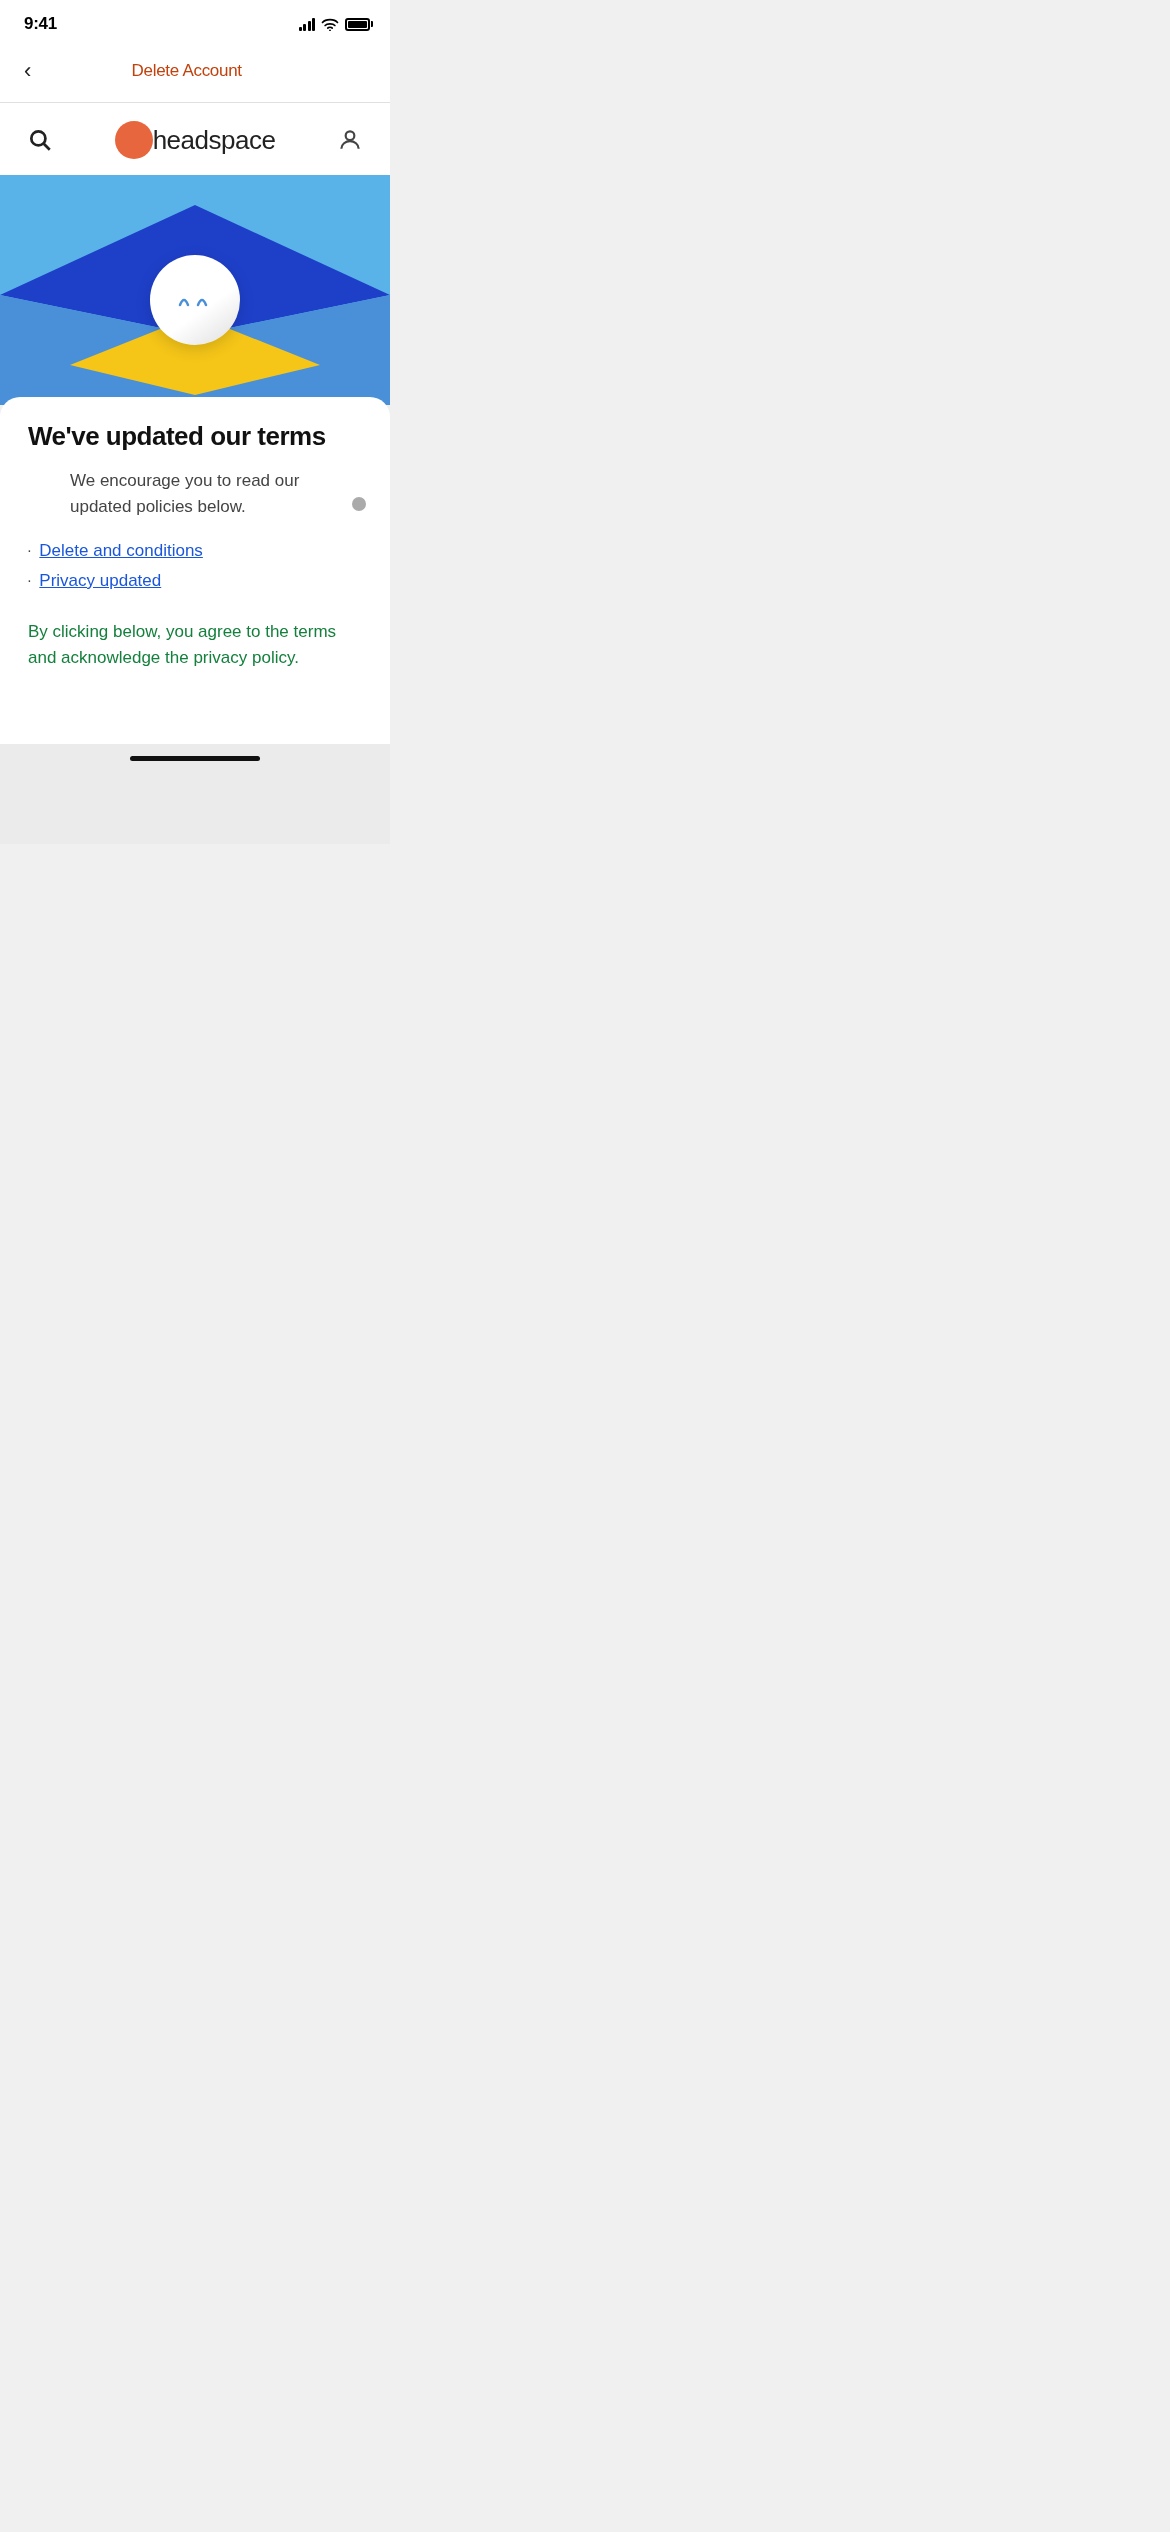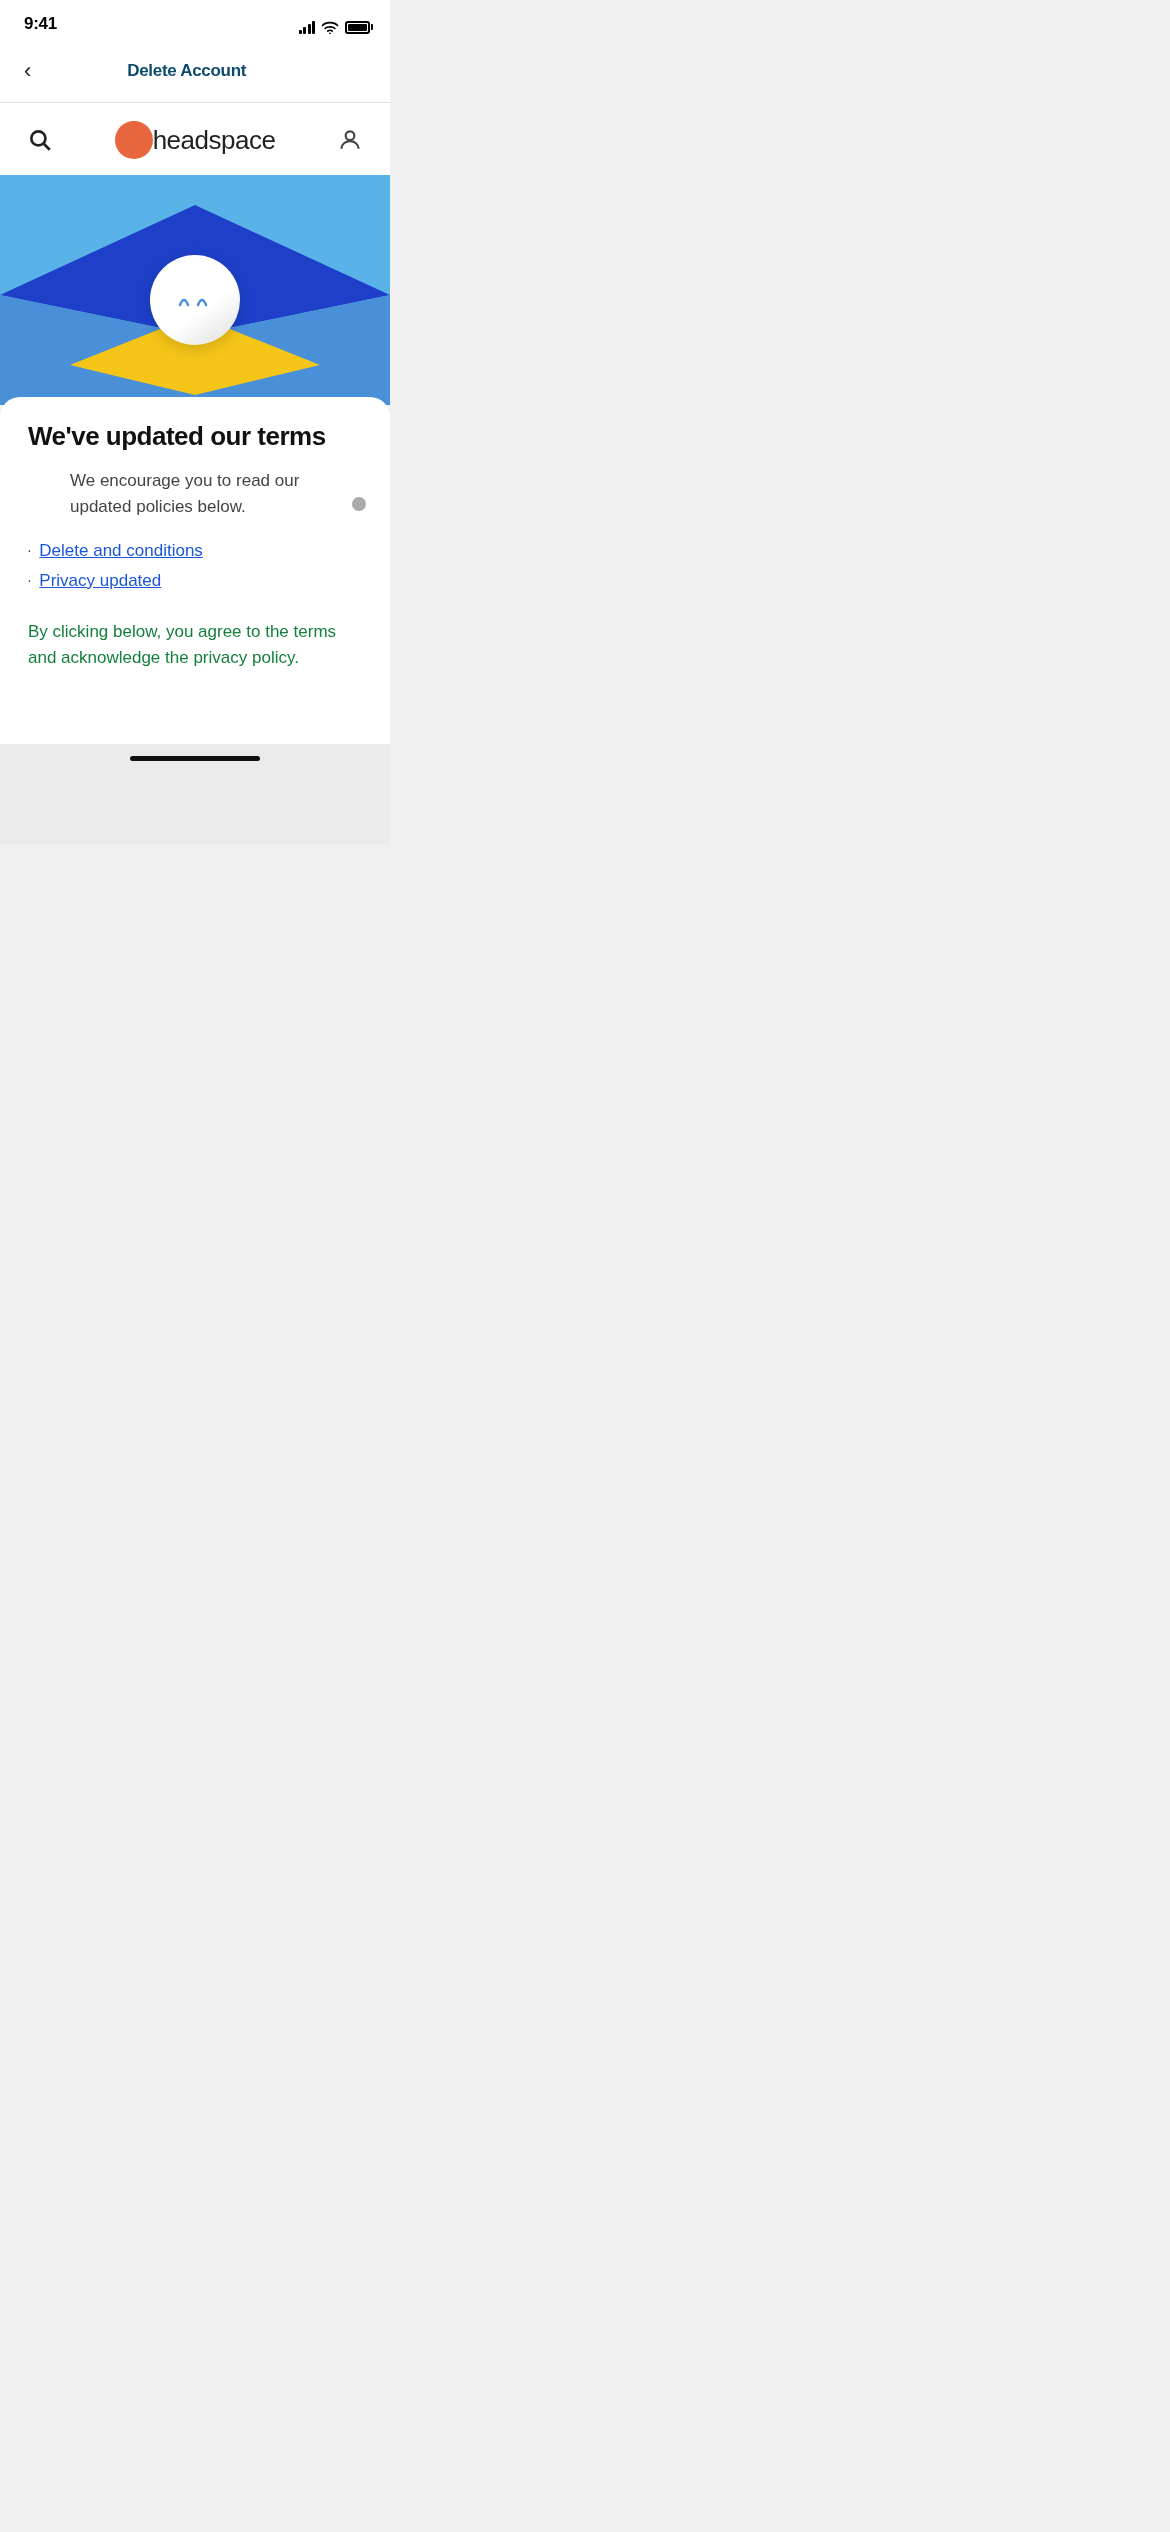--- a/index.html
+++ b/index.html
@@ -10,21 +10,21 @@
       min-height: 844px;
       background: #f0f0f0;
       font-family: -apple-system, BlinkMacSystemFont, 'Helvetica Neue', sans-serif;
       overflow-x: hidden;
     }
 
     
     .status-bar {
       display: flex;
       justify-content: space-between;
-      align-items: flex-end;
+      align-items: center;
       padding: 14px 20px 8px 24px;
       background: #fff;
     }
     .status-time {
       font-size: 17px;
       font-weight: 600;
       color: #000;
       letter-spacing: -0.3px;
     }
     .status-icons {
@@ -86,22 +86,22 @@
     }
     .nav-back {
       font-size: 22px;
       color: #222;
       cursor: pointer;
       padding: 4px;
       font-weight: 300;
     }
     .nav-title {
       font-size: 17px;
-      font-weight: 700;
-      color: #0c4a6e;
+      font-weight: 400;
+      color: #c2410c;
       letter-spacing: -0.3px;
     }
     .nav-spacer {
       width: 32px;
     }
 
     
     .logo-bar {
       display: flex;
       justify-content: space-between;

